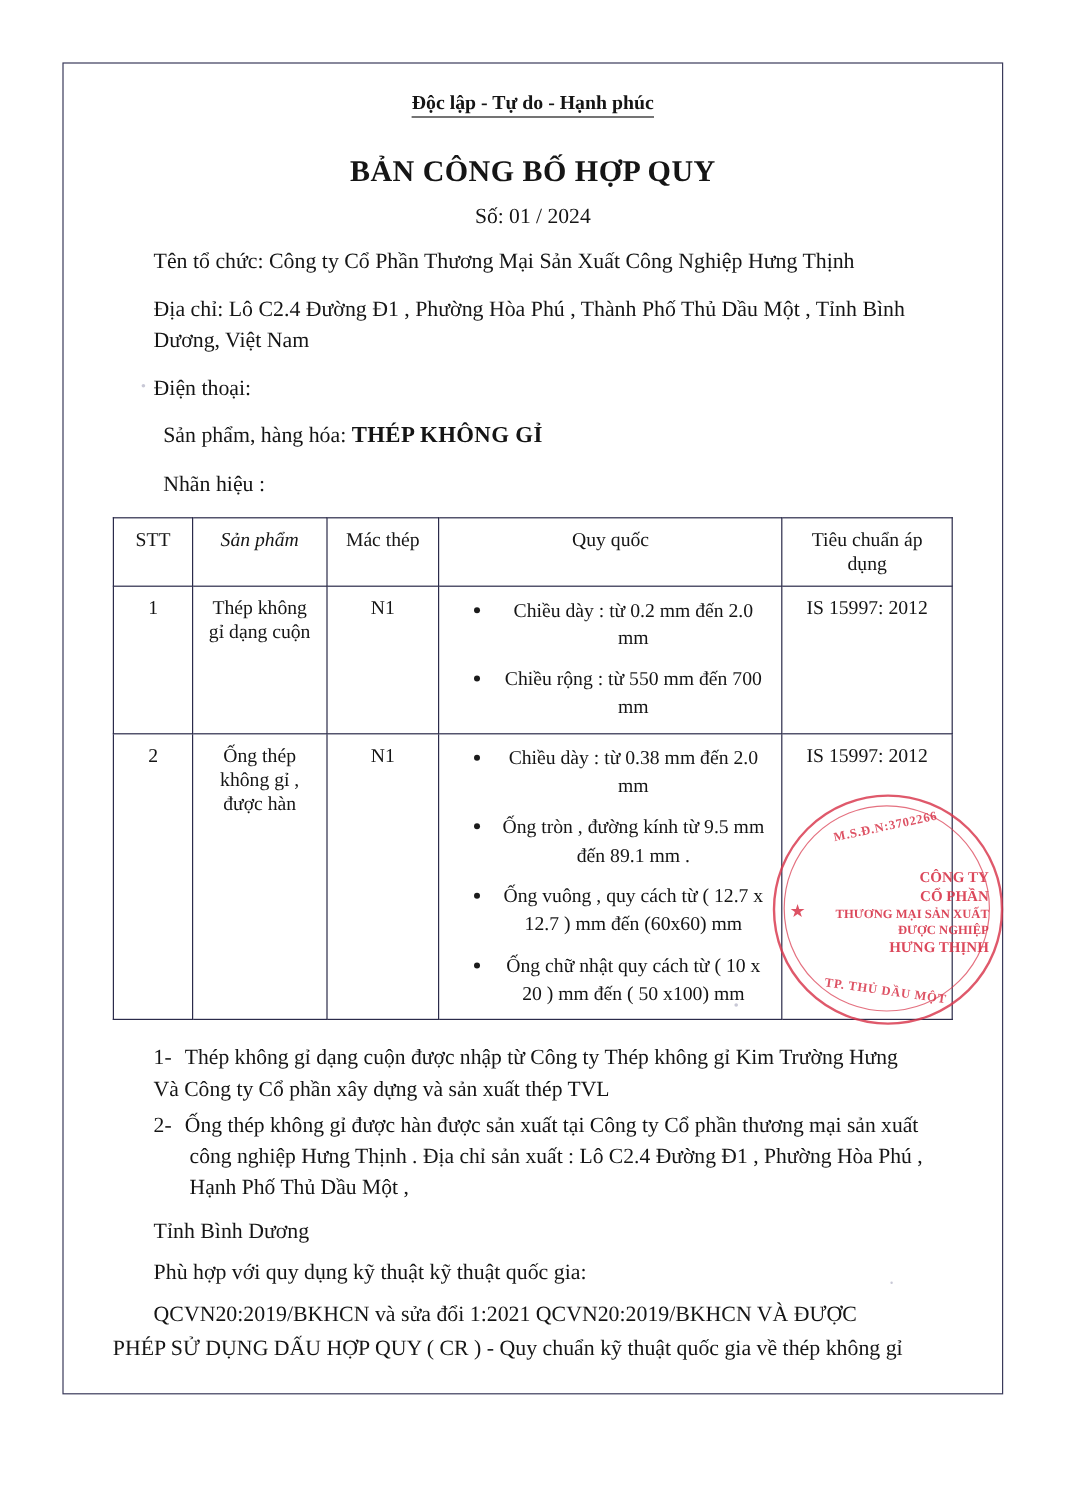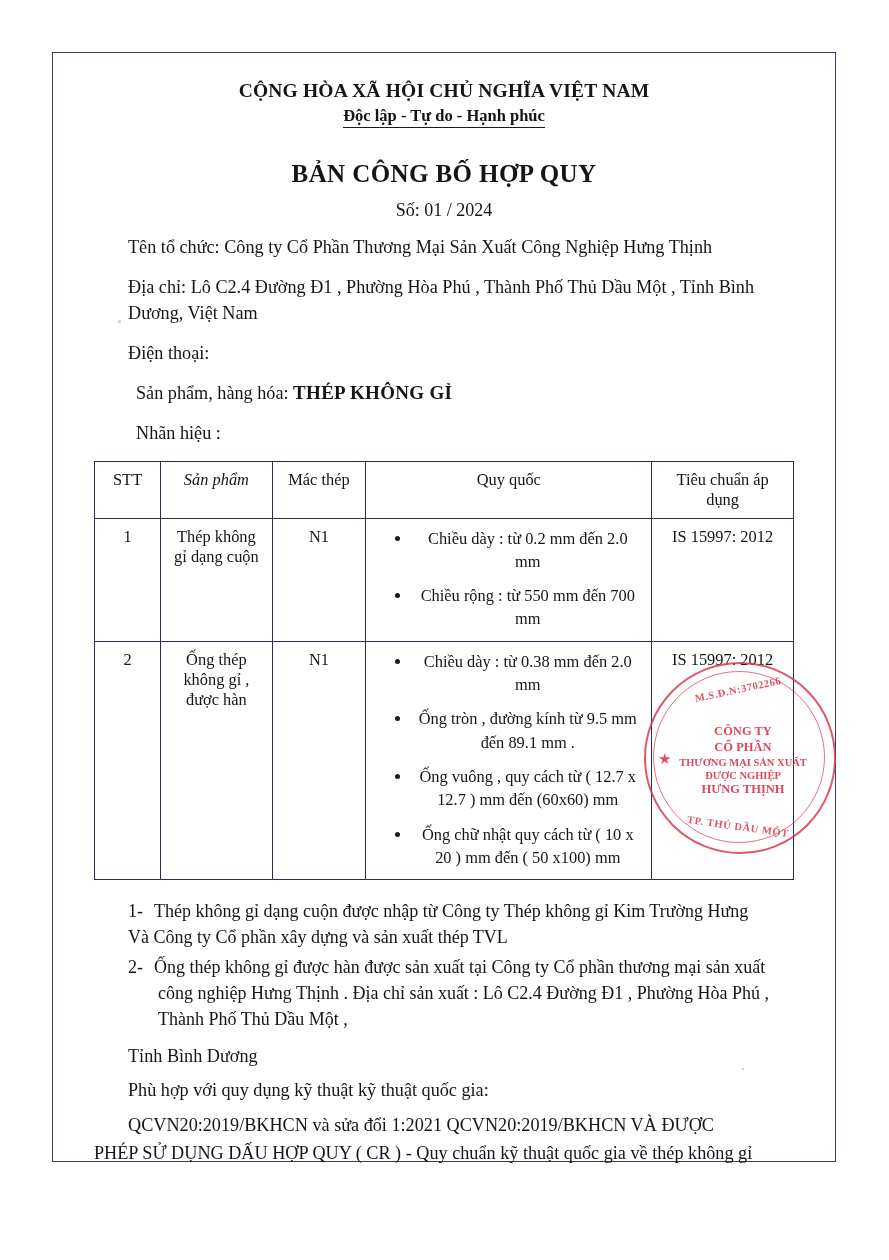--- a/index.html
+++ b/index.html
@@ -182,24 +182,24 @@
     color: #d8354a;
     font-size: 10.5px;
     font-weight: bold;
     letter-spacing: 0.6px;
     opacity: 0.85;
   }
   .stamp .arc-top { top: 22px; transform: rotate(-12deg); }
   .stamp .arc-bottom { bottom: 20px; transform: rotate(8deg); }
   .stamp .lines {
     position: absolute;
-    left: 34px;
+    left: 50px;
     top: 62px;
     width: 130px;
-    text-align: center;
+    text-align: right;
     color: #d8354a;
     font-weight: bold;
     font-size: 12.5px;
     line-height: 1.26;
     opacity: 0.9;
   }
   .stamp .lines .small { font-size: 10.5px; }
 
   .speck {
     position: absolute;
@@ -209,21 +209,20 @@
   }
 </style>
 </head>
 <body>
 
 <div class="page-frame"></div>
 
 <div class="content">
 
   <div class="center">
-    <div class="national-title">CỘNG HÒA XÃ HỘI CHỦ NGHĨA VIỆT NAM</div>
     <div><span class="national-sub">Độc lập - Tự do - Hạnh phúc</span></div>
     <div class="doc-title">BẢN CÔNG BỐ HỢP QUY</div>
     <div class="doc-number">Số: 01 / 2024</div>
   </div>
 
   <div class="para indent-1">
     <span>Tên tổ chức: </span><span>Công ty Cổ Phần Thương Mại Sản Xuất Công Nghiệp Hưng Thịnh</span>
   </div>
 
   <div class="para indent-1">
@@ -288,21 +287,21 @@
       <span class="note-num">1-</span>
       <span class="note-body">Thép không gỉ dạng cuộn được nhập từ Công ty Thép không gỉ Kim Trường Hưng</span>
     </div>
     <div class="note-cont">Và Công ty Cổ phần xây dựng và sản xuất thép TVL</div>
 
     <div class="note-row">
       <span class="note-num">2-</span>
       <span class="note-body">Ống thép không gỉ được hàn được sản xuất tại Công ty Cổ phần thương mại sản xuất</span>
     </div>
     <div class="note-cont deep">công nghiệp Hưng Thịnh . Địa chỉ sản xuất : Lô C2.4 Đường Đ1 , Phường Hòa Phú ,</div>
-    <div class="note-cont deep">Thành Phố Thủ Dầu Một ,</div>
+    <div class="note-cont deep">Hạnh Phố Thủ Dầu Một ,</div>
   </div>
 
   <div class="tail">
     <div class="para indent-1">Tỉnh Bình Dương</div>
     <div class="para indent-1">Phù hợp với quy dụng kỹ thuật kỹ thuật quốc gia:</div>
     <div class="para indent-1 justify">QCVN20:2019/BKHCN và sửa đổi 1:2021  QCVN20:2019/BKHCN VÀ ĐƯỢC</div>
     <div class="para justify" style="margin-top:2px">PHÉP SỬ DỤNG DẤU HỢP QUY ( CR ) -  Quy chuẩn kỹ thuật quốc gia về thép không gỉ</div>
   </div>
 
   <div class="stamp">

